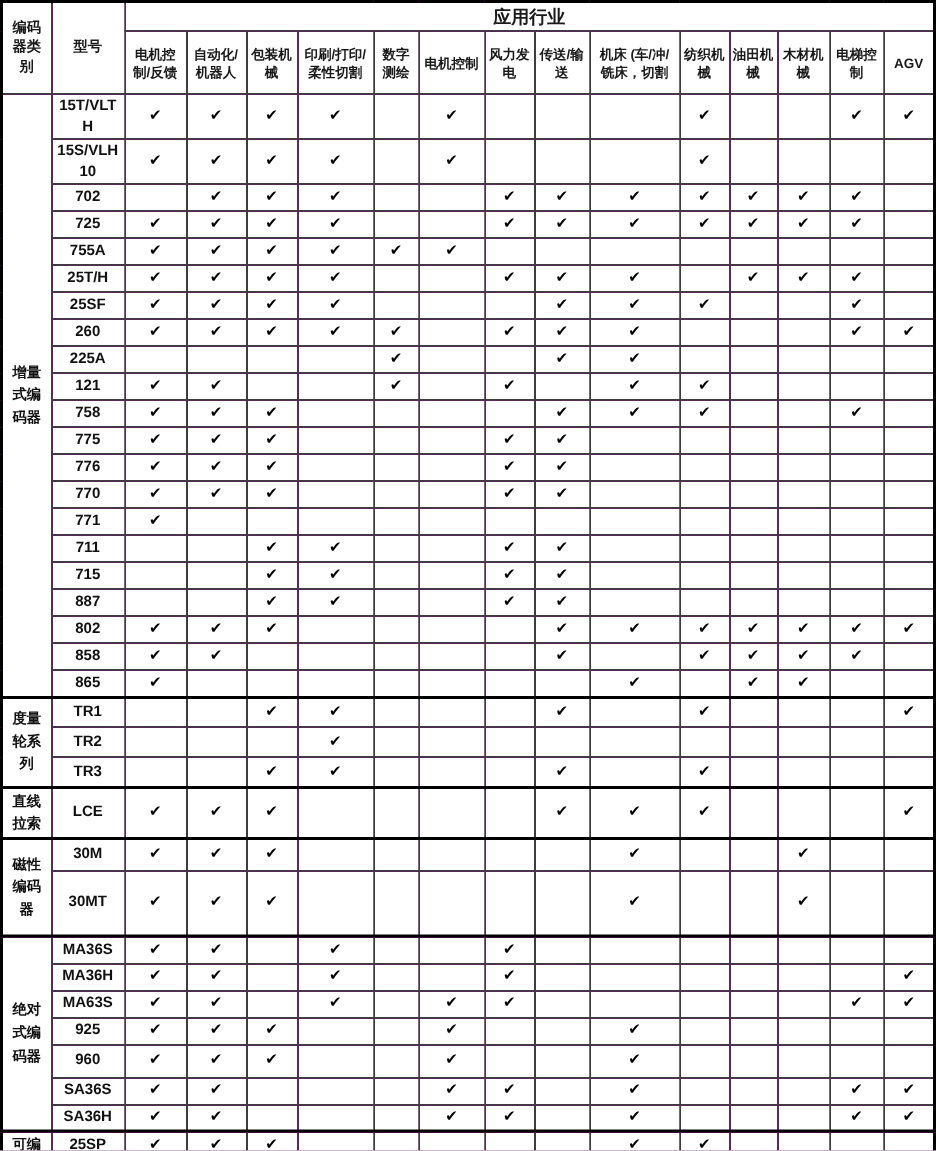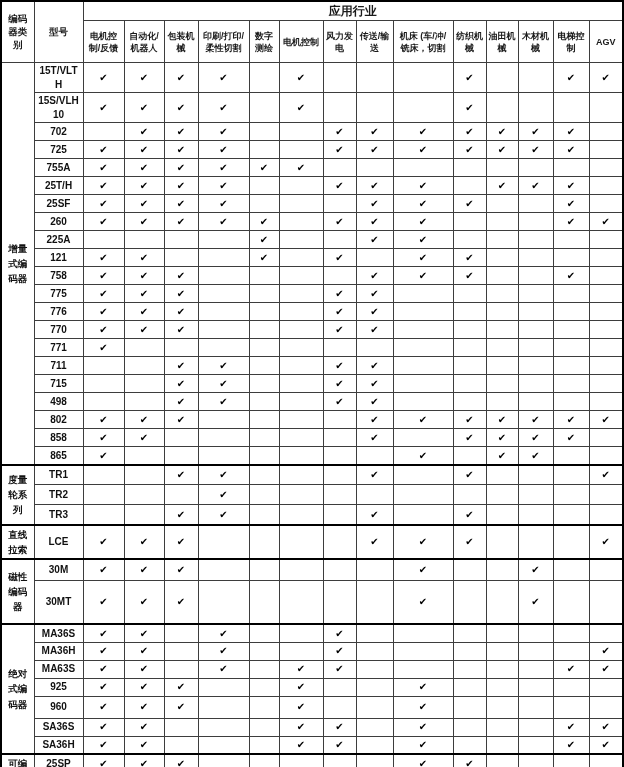--- a/index.html
+++ b/index.html
@@ -364,21 +364,21 @@
           <td class="chk">✔</td>
           <td class="chk">✔</td>
           <td class="chk"></td>
           <td class="chk"></td>
           <td class="chk"></td>
           <td class="chk"></td>
           <td class="chk"></td>
           <td class="chk"></td>
         </tr>
         <tr>
-          <td class="model">498</td>
+          <td class="model">887</td>
           <td class="chk"></td>
           <td class="chk"></td>
           <td class="chk">✔</td>
           <td class="chk">✔</td>
           <td class="chk"></td>
           <td class="chk"></td>
           <td class="chk">✔</td>
           <td class="chk">✔</td>
           <td class="chk"></td>
           <td class="chk"></td>

